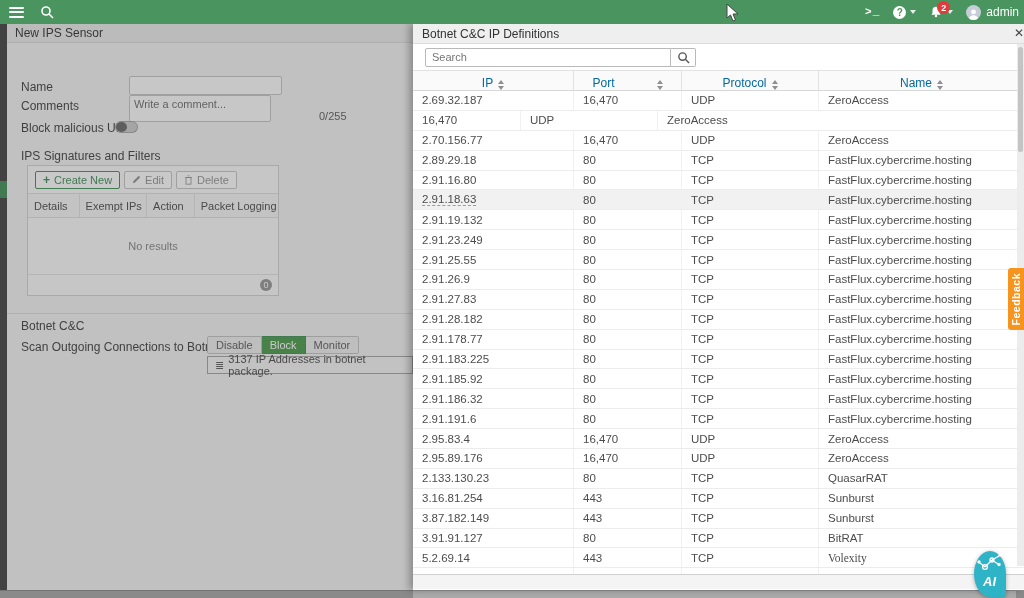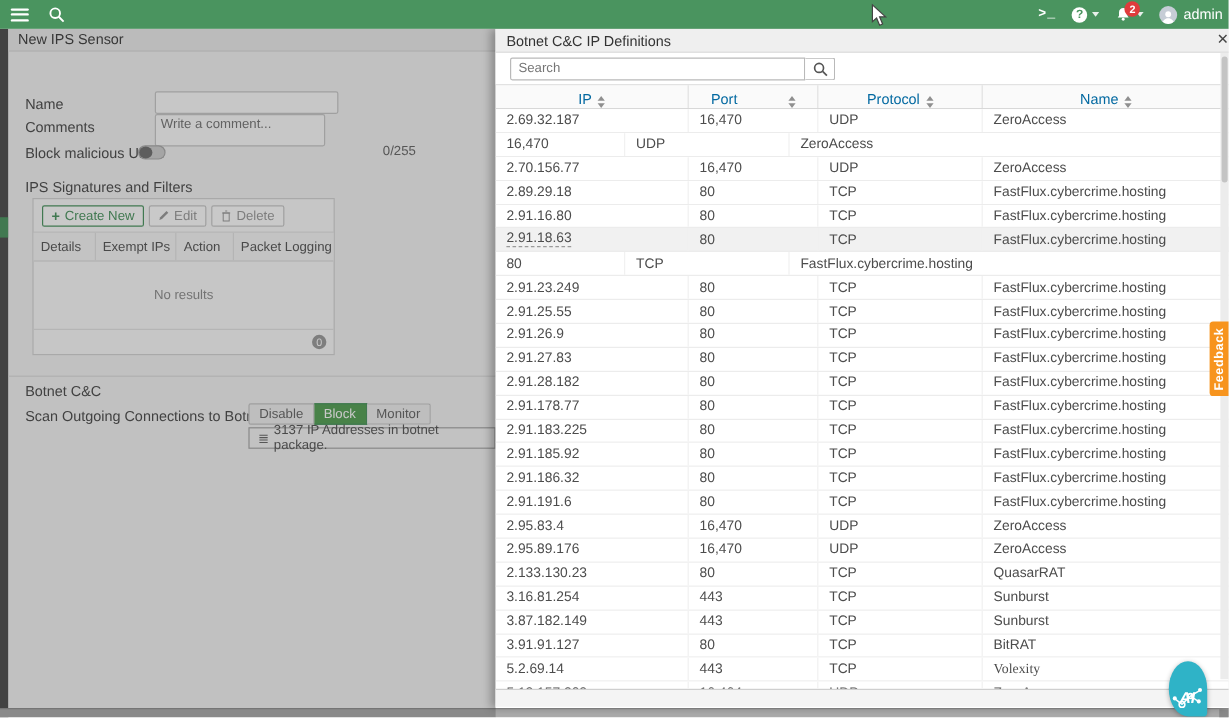--- a/index.html
+++ b/index.html
@@ -80,21 +80,21 @@
 
   
   .vscroll { position:absolute; right:0; top:44px; width:7px; height:522px; background:#ececec; z-index:9; }
   .vscroll .thumb { position:absolute; left:1px; top:3px; width:5px; height:105px; border-radius:3px; background:#c4c4c4; }
   .hscroll { position:absolute; left:0; top:590px; width:1024px; height:8px; background:#ababab; border-top:1px solid #8f8f8f; z-index:2; }
   .hscroll .corner { position:absolute; right:0; top:0; width:8px; height:8px; background:#8a8a8a; }
 
   
   .feedback-tab { position:absolute; right:0; top:268px; width:16px; height:62px; background:#f7941e; border-radius:3px 0 0 3px; z-index:12; display:flex; align-items:center; justify-content:center; cursor:pointer; }
   .feedback-tab span { writing-mode:vertical-rl; transform:rotate(180deg); color:#fff; font-size:10.5px; font-weight:bold; letter-spacing:0.5px; }
-  .ai-fab { position:absolute; left:974px; top:551px; width:32px; height:46px; border-radius:50% 50% 8% 50%; background:#2fb3c7; z-index:12; display:flex; align-items:flex-end; justify-content:center; cursor:pointer; box-shadow:0 1px 4px rgba(0,0,0,0.3); }
+  .ai-fab { position:absolute; left:974px; top:551px; width:32px; height:46px; border-radius:50% 50% 8% 50%; background:#2fb3c7; z-index:12; display:flex; align-items:flex-start; justify-content:center; cursor:pointer; box-shadow:0 1px 4px rgba(0,0,0,0.3); }
   .ai-fab .ai-txt { position:absolute; left:9px; bottom:8px; color:#fff; font-size:13px; font-weight:bold; font-style:italic; }
 
   .cursor { position:absolute; left:726px; top:3px; z-index:40; }
 </style>
 </head>
 <body>
 
 <div class="stage">
 
   <div class="topbar">
@@ -142,21 +142,21 @@
       <div class="active-seg"></div>
     </div>
     <div class="lp">
       <div class="lp-title">New IPS Sensor</div>
 
       <div class="fld-label" style="left:14px; top:56px;">Name</div>
       <input class="txt-input" style="left: 122px; top: 52px; width: 153px; height: 19px;" value="">
 
       <div class="fld-label" style="left:14px; top:75px;">Comments</div>
       <textarea class="txt-area" style="left: 122px; top: 71px; width: 142px; height: 27px;" placeholder="Write a comment..."></textarea>
-      <div class="counter" style="left:268px; top:96px;padding-left:44px;">0/255</div>
+      <div class="counter" style="left:268px; top:86px;padding-left:44px;">0/255</div>
 
       <div class="fld-label" style="left:14px; top:97px;">Block malicious URLs</div>
       <div class="toggle" style="left:108px; top:97px;">
           <div class="knob"></div>
         </div>
 
       <div class="section-label" style="left:14px; top:125px;">IPS Signatures and Filters</div>
 
       <div class="sig-box">
         <div class="sig-toolbar">
@@ -329,20 +329,23 @@
               <span>80</span>
             </div>
             <div class="td c2" style="width: 137px;">
               <span>TCP</span>
             </div>
             <div class="td c3" style="width: 205px;">
               <span>FastFlux.cybercrime.hosting</span>
             </div>
           </div>
           <div class="bt-row">
+            <div class="td c0" style="width: 161px;">
+              <span>2.91.19.132</span>
+            </div>
             <div class="td c1" style="width: 108px;">
               <span>80</span>
             </div>
             <div class="td c2" style="width: 137px;">
               <span>TCP</span>
             </div>
             <div class="td c3" style="width: 205px;">
               <span>FastFlux.cybercrime.hosting</span>
             </div>
           </div>

